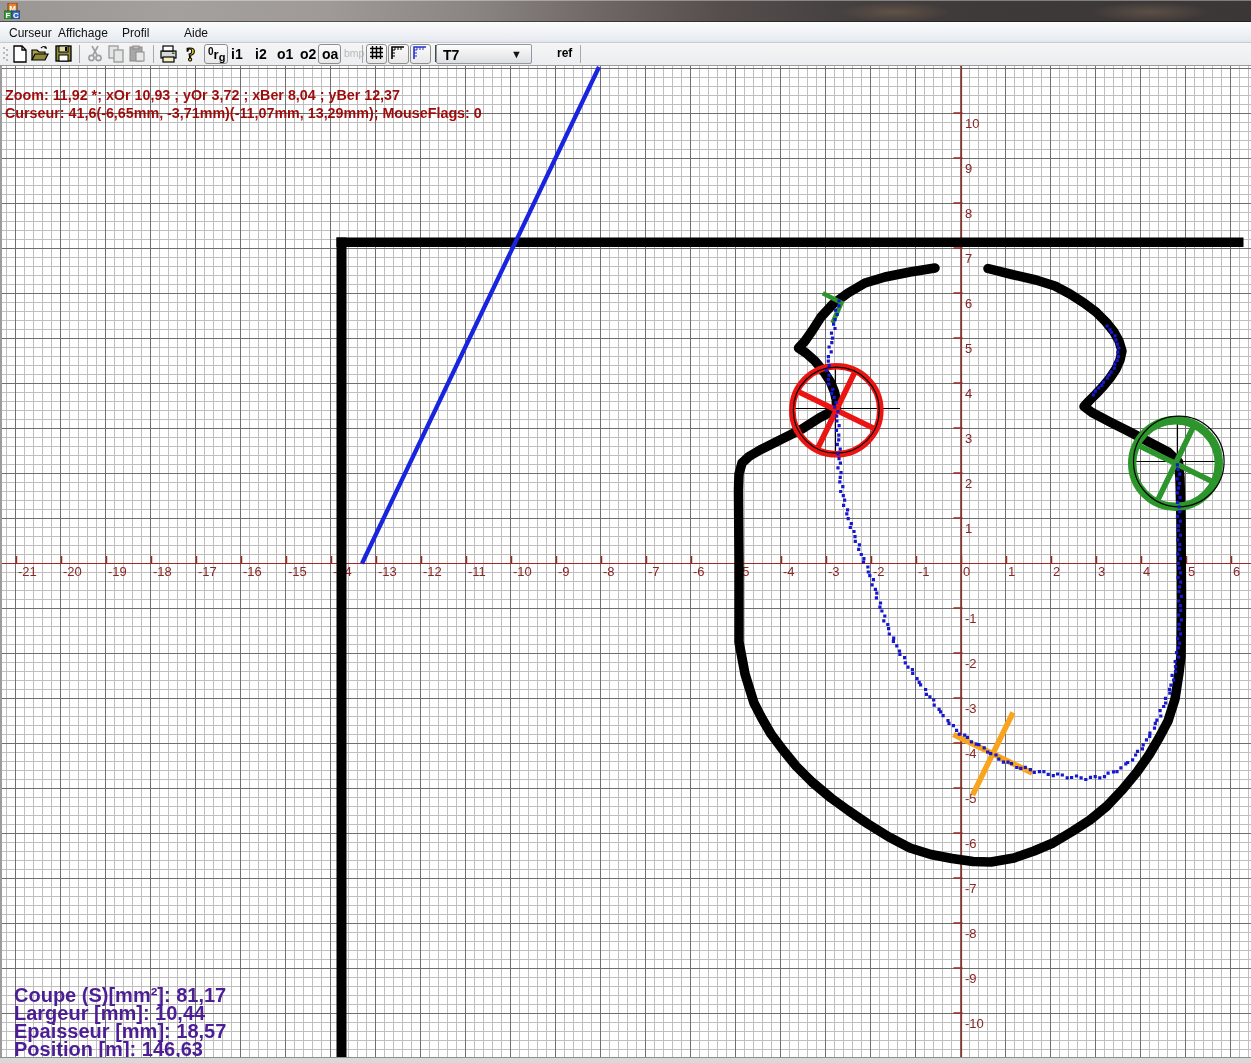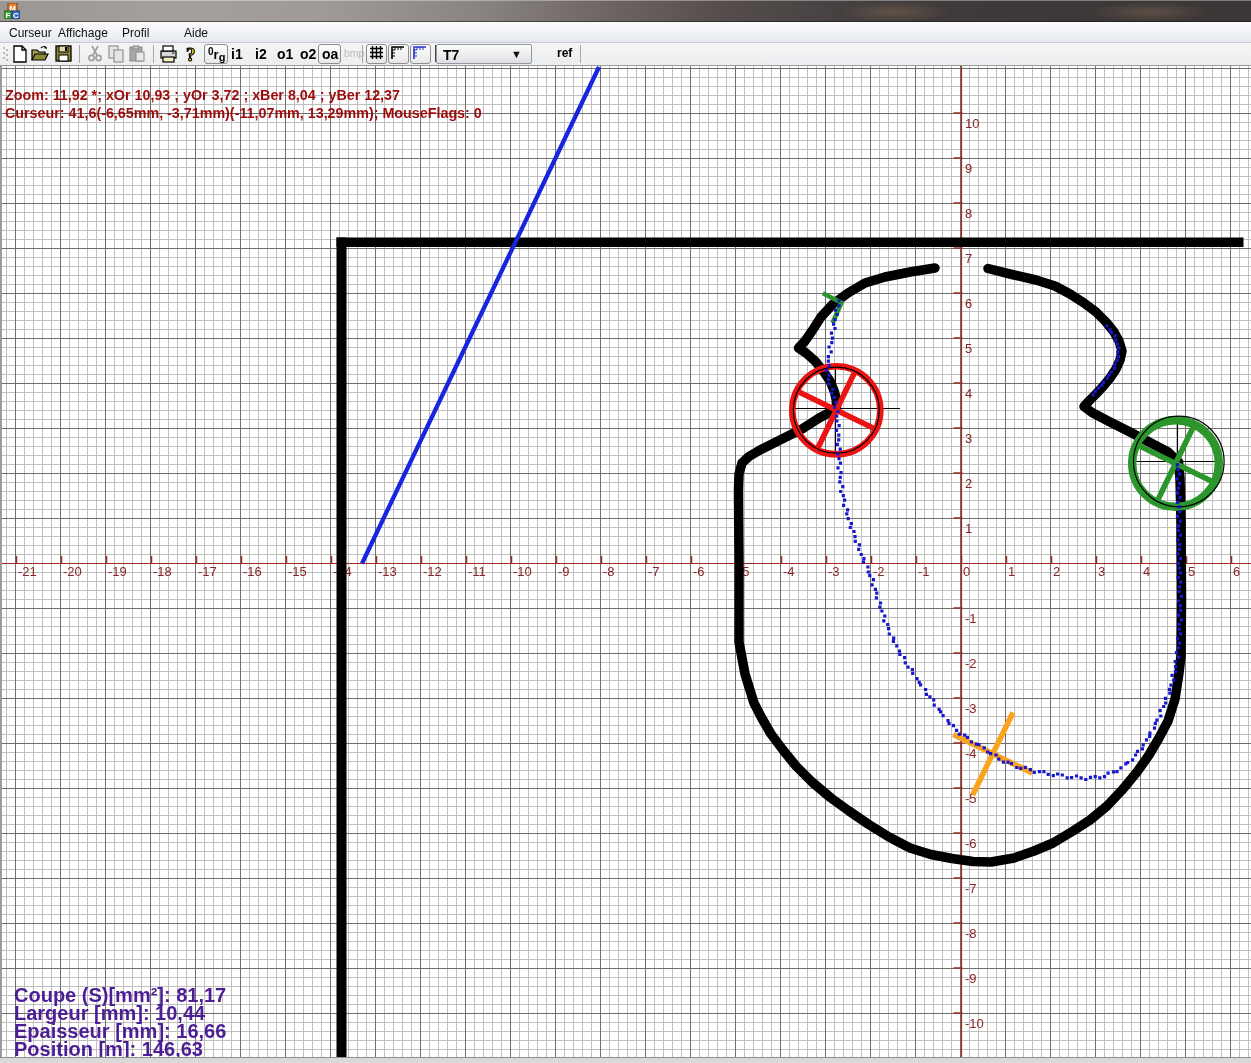--- a/index.html
+++ b/index.html
@@ -93,21 +93,21 @@
       <circle cx="1178.8" cy="461.5" r="45.3" fill="none" stroke="#000" stroke-width="1.2"></circle>
 <path d="M822.8 293.2L843.5 303.8M841.5 302.5L832.5 323" stroke="#2c962c" stroke-width="4.6" fill="none"></path>
 <path d="M953.3 734.4L1032.3 773M1013 712.4L972.6 795" stroke="#f8a41f" stroke-width="5.6" fill="none"></path>
 <path d="M837.4 299.4h3.2v3.2h-3.2ZM837.4 304.3h3.2v3.2h-3.2ZM834 308.5h3.2v3.2h-3.2ZM835.6 312.9h3.2v3.2h-3.2ZM833.4 318h3.2v3.2h-3.2ZM832 322.6h3.2v3.2h-3.2ZM833.4 326.9h3.2v3.2h-3.2ZM829.9 331.6h3.2v3.2h-3.2ZM830.9 336.6h3.2v3.2h-3.2ZM830.2 341h3.2v3.2h-3.2ZM827.5 345.4h3.2v3.2h-3.2ZM829.6 350.3h3.2v3.2h-3.2ZM826.8 355.1h3.2v3.2h-3.2ZM826.7 359.5h3.2v3.2h-3.2ZM827.6 364.1h3.2v3.2h-3.2ZM824.9 368.9h3.2v3.2h-3.2ZM827.4 373.6h3.2v3.2h-3.2ZM826.8 377.9h3.2v3.2h-3.2ZM827.2 382.6h3.2v3.2h-3.2ZM831.1 387.7h3.2v3.2h-3.2ZM830 391.7h3.2v3.2h-3.2ZM832.6 395.8h3.2v3.2h-3.2ZM834.5 400.8h3.2v3.2h-3.2ZM833.1 405.6h3.2v3.2h-3.2ZM836.4 409.9h3.2v3.2h-3.2ZM835.1 414.6h3.2v3.2h-3.2ZM835.3 419.4h3.2v3.2h-3.2ZM837.5 424.1h3.2v3.2h-3.2ZM834.9 428.7h3.2v3.2h-3.2ZM837.2 433.5h3.2v3.2h-3.2ZM837.1 438.2h3.2v3.2h-3.2ZM835.7 442.8h3.2v3.2h-3.2ZM838.6 447.5h3.2v3.2h-3.2ZM836.4 452.3h3.2v3.2h-3.2ZM837.4 457h3.2v3.2h-3.2ZM838.8 461.6h3.2v3.2h-3.2ZM836.4 466.3h3.2v3.2h-3.2ZM839.4 471.1h3.2v3.2h-3.2ZM838.6 475.7h3.2v3.2h-3.2ZM838.2 480.2h3.2v3.2h-3.2ZM841.2 485.1h3.2v3.2h-3.2ZM839.1 489.9h3.2v3.2h-3.2ZM841.7 494.1h3.2v3.2h-3.2ZM843 498.6h3.2v3.2h-3.2ZM842 503.7h3.2v3.2h-3.2ZM846 508.2h3.2v3.2h-3.2ZM845.2 512.2h3.2v3.2h-3.2ZM846.6 517h3.2v3.2h-3.2ZM849.7 522h3.2v3.2h-3.2ZM848.7 525.9h3.2v3.2h-3.2ZM852.4 529.9h3.2v3.2h-3.2ZM853.4 535h3.2v3.2h-3.2ZM853.7 539.7h3.2v3.2h-3.2ZM857.8 543.3h3.2v3.2h-3.2ZM857.1 547.7h3.2v3.2h-3.2ZM859.7 552.9h3.2v3.2h-3.2ZM862.3 557.1h3.2v3.2h-3.2ZM861.9 560.6h3.2v3.2h-3.2ZM866.3 565.4h3.2v3.2h-3.2ZM866.7 570.4h3.2v3.2h-3.2ZM868.2 574h3.2v3.2h-3.2ZM871.8 578.1h3.2v3.2h-3.2ZM870.5 583.3h3.2v3.2h-3.2ZM873.8 587.8h3.2v3.2h-3.2ZM875.2 591.6h3.2v3.2h-3.2ZM874.8 596.2h3.2v3.2h-3.2ZM878.9 601.4h3.2v3.2h-3.2ZM878.3 605.5h3.2v3.2h-3.2ZM880.3 609.4h3.2v3.2h-3.2ZM883.2 614.4h3.2v3.2h-3.2ZM882.2 619.2h3.2v3.2h-3.2ZM886.2 622.9h3.2v3.2h-3.2ZM887 627.1h3.2v3.2h-3.2ZM887.7 632.4h3.2v3.2h-3.2ZM892.1 636.5h3.2v3.2h-3.2ZM891.8 639.7h3.2v3.2h-3.2ZM895.2 644.3h3.2v3.2h-3.2ZM897.9 649.4h3.2v3.2h-3.2ZM898.3 652.7h3.2v3.2h-3.2ZM903 656.1h3.2v3.2h-3.2ZM903.7 661.2h3.2v3.2h-3.2ZM906.4 665.5h3.2v3.2h-3.2ZM910.8 667.9h3.2v3.2h-3.2ZM911.1 671.8h3.2v3.2h-3.2ZM915.4 677h3.2v3.2h-3.2ZM917.6 680.7h3.2v3.2h-3.2ZM919 683.3h3.2v3.2h-3.2ZM924 687.9h3.2v3.2h-3.2ZM924.8 692.7h3.2v3.2h-3.2ZM928.3 695.3h3.2v3.2h-3.2ZM932.1 698.4h3.2v3.2h-3.2ZM932.6 703.6h3.2v3.2h-3.2ZM937.5 707.7h3.2v3.2h-3.2ZM939 710.3h3.2v3.2h-3.2ZM941.5 714h3.2v3.2h-3.2ZM946.4 719h3.2v3.2h-3.2ZM947.4 721.8h3.2v3.2h-3.2ZM951.8 724.1h3.2v3.2h-3.2ZM955 728.7h3.2v3.2h-3.2ZM957.7 732.5h3.2v3.2h-3.2ZM963.1 733.5h3.2v3.2h-3.2ZM965.8 735.7h3.2v3.2h-3.2ZM969.8 740.3h3.2v3.2h-3.2ZM974.7 742.6h3.2v3.2h-3.2ZM977.3 743.1h3.2v3.2h-3.2ZM982.6 746.3h3.2v3.2h-3.2ZM986.1 750.4h3.2v3.2h-3.2ZM989.1 752.1h3.2v3.2h-3.2ZM994.4 753.4h3.2v3.2h-3.2ZM997.2 757.5h3.2v3.2h-3.2ZM1001.8 760.6h3.2v3.2h-3.2ZM1006.4 760.6h3.2v3.2h-3.2ZM1009.9 762.1h3.2v3.2h-3.2ZM1015.2 765.9h3.2v3.2h-3.2ZM1019.2 766.7h3.2v3.2h-3.2ZM1023.7 765.7h3.2v3.2h-3.2ZM1028.8 768h3.2v3.2h-3.2ZM1032.7 770.7h3.2v3.2h-3.2ZM1037.8 770h3.2v3.2h-3.2ZM1042.3 770h3.2v3.2h-3.2ZM1046.6 772.8h3.2v3.2h-3.2ZM1051.7 774h3.2v3.2h-3.2ZM1056 772.4h3.2v3.2h-3.2ZM1060.7 773.4h3.2v3.2h-3.2ZM1065.6 776.3h3.2v3.2h-3.2ZM1070 775.9h3.2v3.2h-3.2ZM1074.9 774.4h3.2v3.2h-3.2ZM1079.5 776.3h3.2v3.2h-3.2ZM1084.2 777.9h3.2v3.2h-3.2ZM1088.9 775.8h3.2v3.2h-3.2ZM1093.6 775.1h3.2v3.2h-3.2ZM1098.2 776.3h3.2v3.2h-3.2ZM1102.9 775.1h3.2v3.2h-3.2ZM1106.5 771.5h3.2v3.2h-3.2ZM1111.9 770.2h3.2v3.2h-3.2ZM1115.4 770.1h3.2v3.2h-3.2ZM1119.3 766.2h3.2v3.2h-3.2ZM1124.2 762.3h3.2v3.2h-3.2ZM1126.1 760.9h3.2v3.2h-3.2ZM1131 758.3h3.2v3.2h-3.2ZM1134 753.4h3.2v3.2h-3.2ZM1135.9 749.8h3.2v3.2h-3.2ZM1140.8 747.3h3.2v3.2h-3.2ZM1141.6 743.2h3.2v3.2h-3.2ZM1144.9 738.2h3.2v3.2h-3.2ZM1148.1 734.7h3.2v3.2h-3.2ZM1148.3 731.5h3.2v3.2h-3.2ZM1152.9 726.5h3.2v3.2h-3.2ZM1153.7 721.7h3.2v3.2h-3.2ZM1155.3 718.5h3.2v3.2h-3.2ZM1159.2 714.4h3.2v3.2h-3.2ZM1158.5 709.1h3.2v3.2h-3.2ZM1162.1 704.9h3.2v3.2h-3.2ZM1164 701.4h3.2v3.2h-3.2ZM1163.9 696.7h3.2v3.2h-3.2ZM1168.2 691.6h3.2v3.2h-3.2ZM1167.9 687.8h3.2v3.2h-3.2ZM1169.4 683.6h3.2v3.2h-3.2ZM1172 678.5h3.2v3.2h-3.2ZM1170.5 673.8h3.2v3.2h-3.2ZM1173.9 669.7h3.2v3.2h-3.2ZM1173.9 665.1h3.2v3.2h-3.2ZM1173.6 660h3.2v3.2h-3.2ZM1177 655.6h3.2v3.2h-3.2ZM1174.9 651.1h3.2v3.2h-3.2ZM1176.7 646.3h3.2v3.2h-3.2ZM1177.9 641.5h3.2v3.2h-3.2ZM1176 637h3.2v3.2h-3.2ZM1179 632.3h3.2v3.2h-3.2ZM1177.5 627.5h3.2v3.2h-3.2ZM1177.5 622.8h3.2v3.2h-3.2ZM1179.8 618.2h3.2v3.2h-3.2ZM1177 613.5h3.2v3.2h-3.2ZM1179.1 608.8h3.2v3.2h-3.2ZM1178.8 604.1h3.2v3.2h-3.2ZM1177.1 599.4h3.2v3.2h-3.2ZM1179.8 594.7h3.2v3.2h-3.2ZM1177.3 589.9h3.2v3.2h-3.2ZM1177.9 585.3h3.2v3.2h-3.2ZM1179.1 580.6h3.2v3.2h-3.2ZM1176.4 575.9h3.2v3.2h-3.2ZM1178.9 571.2h3.2v3.2h-3.2ZM1177.6 566.5h3.2v3.2h-3.2ZM1176.6 561.8h3.2v3.2h-3.2ZM1178.9 557h3.2v3.2h-3.2ZM1176.2 552.4h3.2v3.2h-3.2ZM1177.8 547.7h3.2v3.2h-3.2ZM1178.1 543h3.2v3.2h-3.2ZM1176 538.3h3.2v3.2h-3.2ZM1178.8 533.6h3.2v3.2h-3.2ZM1176.8 528.9h3.2v3.2h-3.2ZM1176.9 524.2h3.2v3.2h-3.2ZM1178.7 519.5h3.2v3.2h-3.2ZM1175.9 514.8h3.2v3.2h-3.2ZM1178.2 510.1h3.2v3.2h-3.2ZM1177.5 505.3h3.2v3.2h-3.2ZM1176 500.7h3.2v3.2h-3.2ZM1178.5 496h3.2v3.2h-3.2ZM1175.9 491.3h3.2v3.2h-3.2ZM1176.9 486.6h3.2v3.2h-3.2ZM1177.9 481.9h3.2v3.2h-3.2ZM1175.4 477.2h3.2v3.2h-3.2ZM1178.1 472.5h3.2v3.2h-3.2ZM1176.5 467.8h3.2v3.2h-3.2ZM1175.8 463.2h3.2v3.2h-3.2Z" fill="#1717cf"></path>
 <path d="M1105.4 324.4h3.2v3.2h-3.2ZM1108.4 328.2h3.2v3.2h-3.2ZM1109.9 330.9h3.2v3.2h-3.2ZM1113.4 334.2h3.2v3.2h-3.2ZM1114.3 338.6h3.2v3.2h-3.2ZM1115.6 342.5h3.2v3.2h-3.2ZM1117.3 346.4h3.2v3.2h-3.2ZM1116.1 350.6h3.2v3.2h-3.2ZM1116.7 355h3.2v3.2h-3.2ZM1115.5 358.8h3.2v3.2h-3.2ZM1113.2 362.5h3.2v3.2h-3.2ZM1112.7 366.6h3.2v3.2h-3.2ZM1109.5 370.4h3.2v3.2h-3.2ZM1107.4 373.4h3.2v3.2h-3.2ZM1105.6 376.6h3.2v3.2h-3.2ZM1101.8 380.6h3.2v3.2h-3.2ZM1100.2 383.7h3.2v3.2h-3.2ZM1097.1 386.2h3.2v3.2h-3.2ZM1093.7 389.5h3.2v3.2h-3.2ZM1091.7 393.2h3.2v3.2h-3.2Z" fill="#1717cf"></path>
 </svg>
 <div class="redinfo" style="left:5px;top:87px;">Zoom: 11,92 *; xOr 10,93 ; yOr 3,72 ; xBer 8,04 ; yBer 12,37</div>
 <div class="redinfo" style="left:5px;top:105px;">Curseur: 41,6(-6,65mm, -3,71mm)(-11,07mm, 13,29mm); MouseFlags: 0</div>
 <div class="blackinfo" style="left:14px;top:984px;">Coupe (S)[mm²]: 81,17</div>
 <div class="blackinfo" style="left:14px;top:1002px;text-align:center;">Largeur [mm]: 10,44</div>
-<div class="blackinfo" style="left:14px;top:1020px;">Epaisseur [mm]: 16,66</div>
+<div class="blackinfo" style="left:14px;top:1020px;">Epaisseur [mm]: 18,57</div>
 <div class="blackinfo" style="left:14px;top:1038px;">Position [m]: 146,63</div>
 </div>
 <div id="bottomstrip"></div>
 <div style="position:absolute;left:0;top:66px;width:2px;height:991px;background:#9b9b9b;"></div>
 <div id="titlebar">
 <div class="blob1"></div>
     <div class="blob2"></div>
 <div class="tline"></div>
     <div class="bline"></div>
 <svg id="appicon" width="16" height="16">

